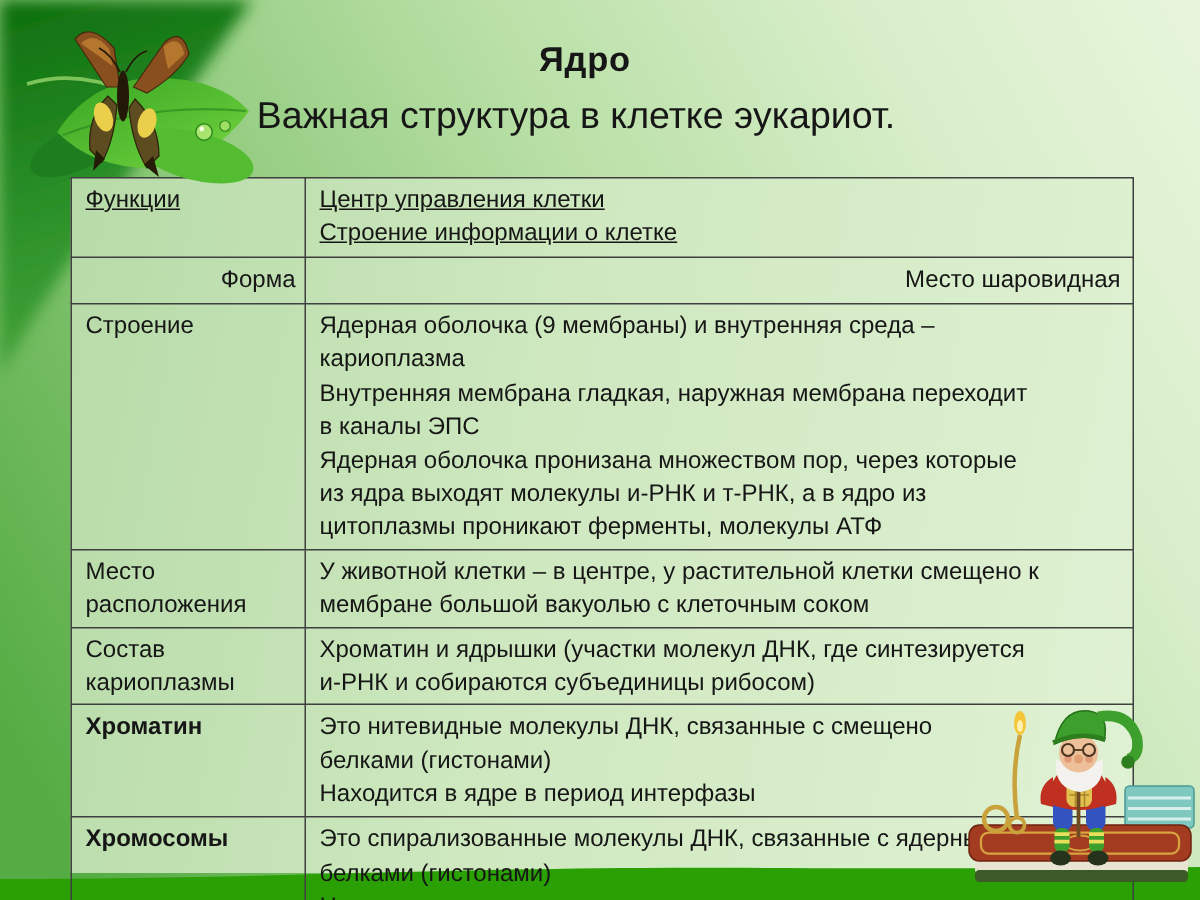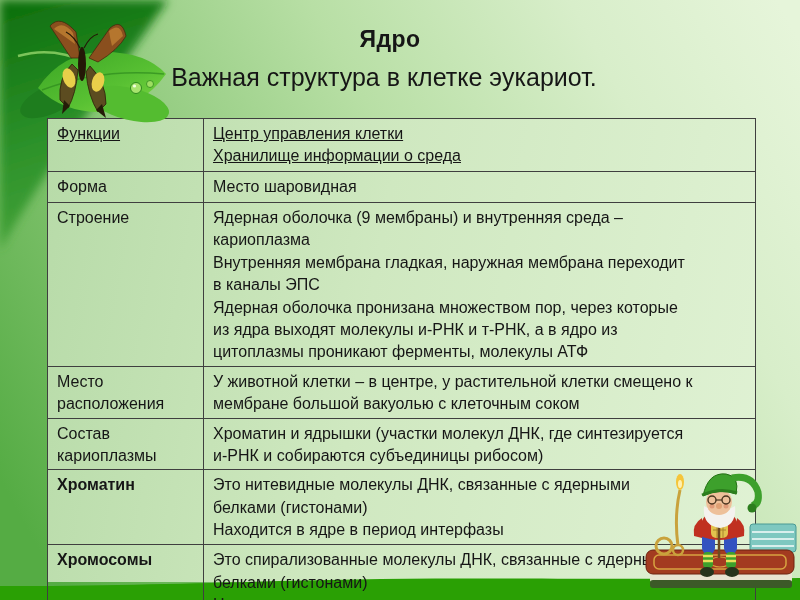--- a/index.html
+++ b/index.html
@@ -74,24 +74,24 @@
 
   <div class="title">Ядро</div>
   <div class="subtitle">Важная структура в клетке эукариот.</div>
 
   <table class="info">
       <tbody>
         <tr style="height: 53px; text-decoration: underline;">
           <td class="lbl">Функции</td>
           <td class="val">
             <div>Центр управления клетки</div>
-            <div>Хранилище информации о среда</div>
-          </td>
-        </tr>
-        <tr style="height: 31px;">
+            <div>Строение информации о клетке</div>
+          </td>
+        </tr>
+        <tr style="height: 31px; text-align: right;">
           <td class="lbl">Форма</td>
           <td class="val">
             <div>Место шаровидная</div>
           </td>
         </tr>
         <tr style="height: 157px; margin-left: 18px;">
           <td class="lbl">Строение</td>
           <td class="val">
             <div>Ядерная оболочка (9 мембраны) и внутренняя среда –</div>
             <div>кариоплазма</div>
@@ -112,21 +112,21 @@
         <tr style="height: 48px;">
           <td class="lbl">Состав кариоплазмы</td>
           <td class="val">
             <div>Хроматин и ядрышки (участки молекул ДНК, где синтезируется</div>
             <div>и-РНК и собираются субъединицы рибосом)</div>
           </td>
         </tr>
         <tr style="height: 75px;">
           <td class="lbl b">Хроматин</td>
           <td class="val">
-            <div>Это нитевидные молекулы ДНК, связанные с ядерными</div>
+            <div>Это нитевидные молекулы ДНК, связанные с смещено</div>
             <div>белками (гистонами)</div>
             <div>Находится в ядре в период интерфазы</div>
           </td>
         </tr>
         <tr style="height: 80px;">
           <td class="lbl b">Хромосомы</td>
           <td class="val">
             <div>Это спирализованные молекулы ДНК, связанные с ядерными</div>
             <div>белками (гистонами)</div>
             <div>Находятся в ядре в период деления клетки</div>

